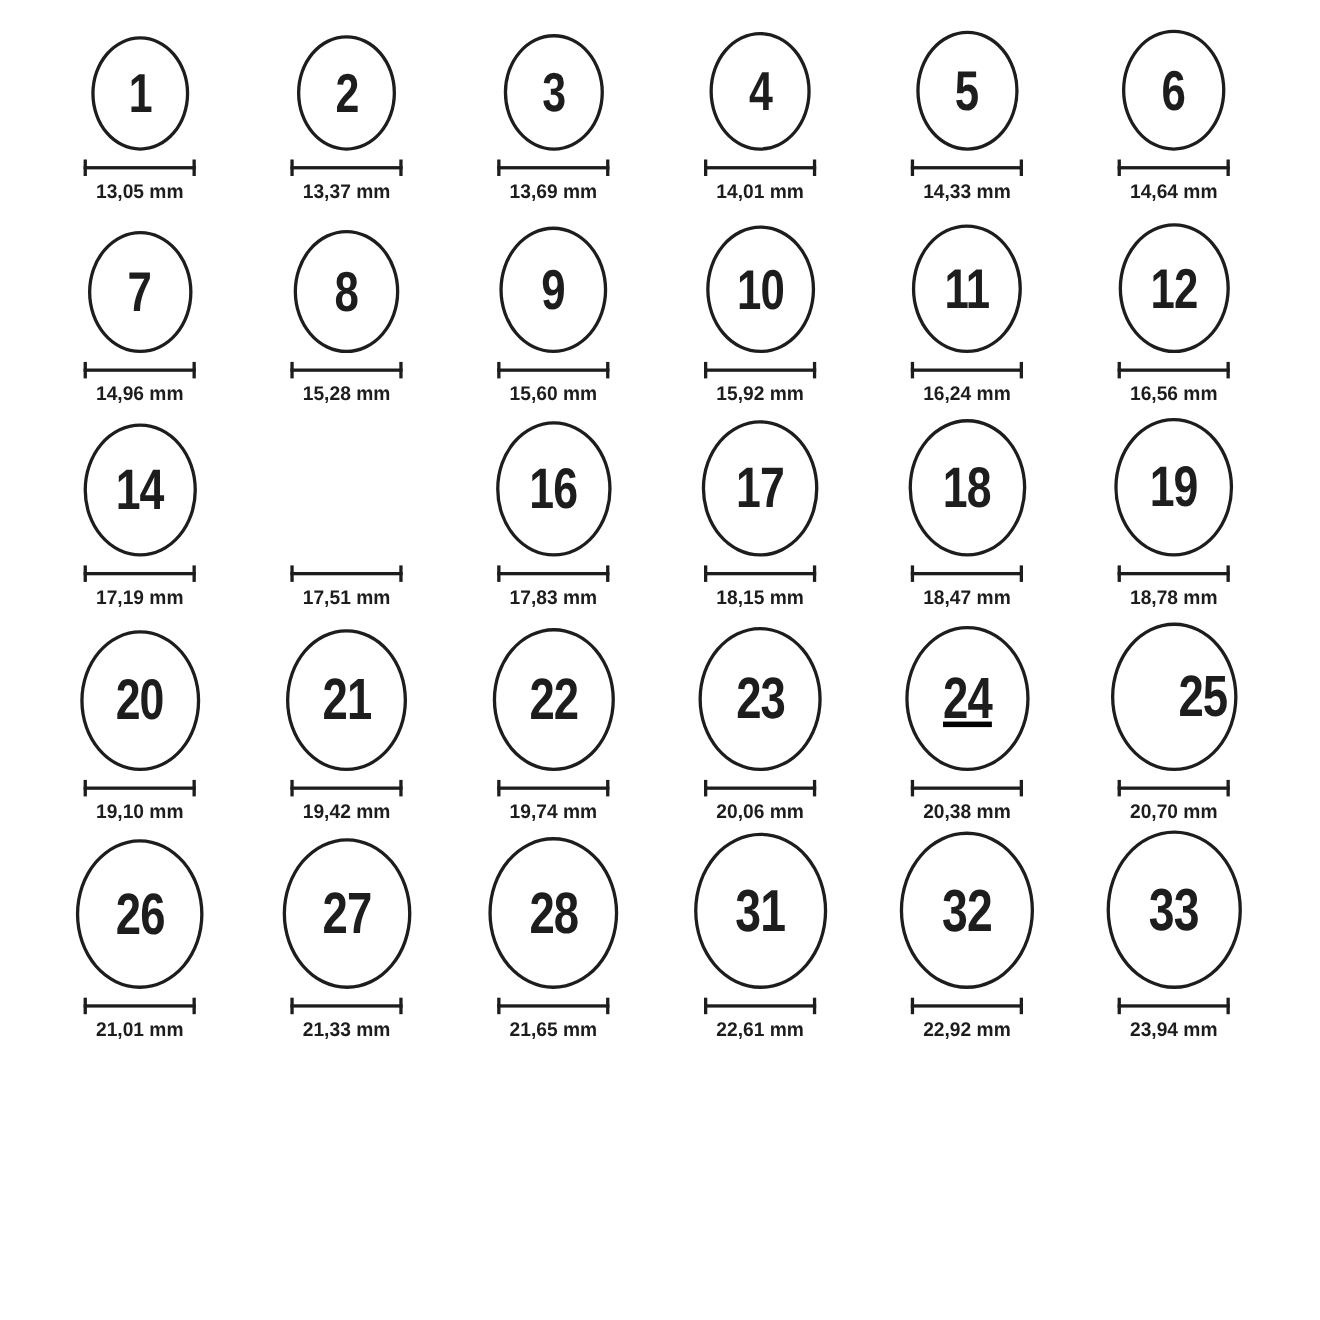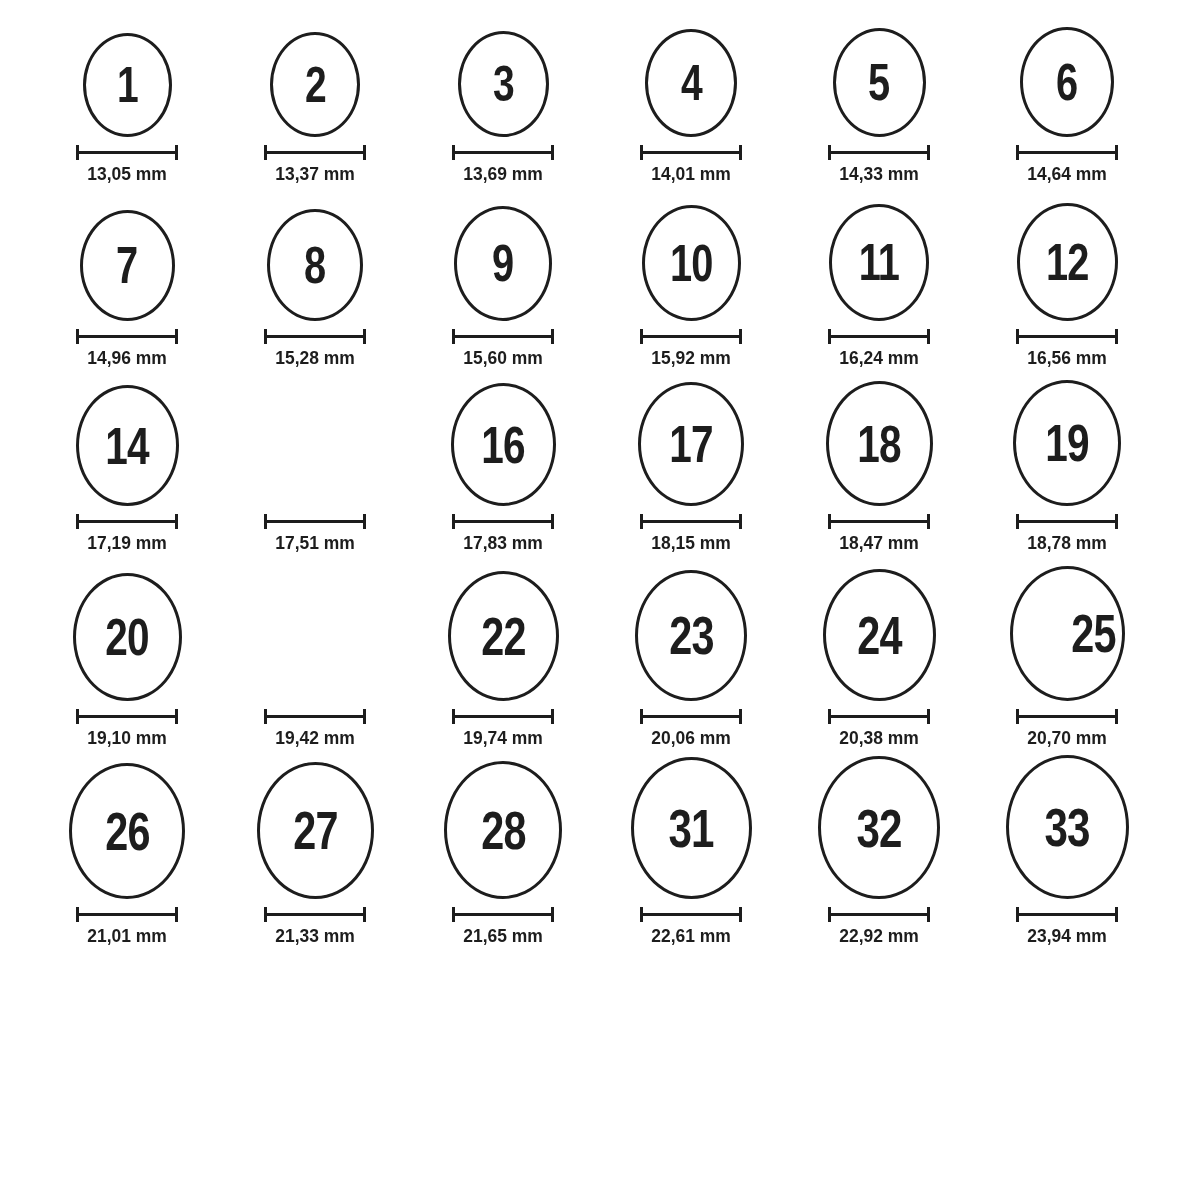--- a/index.html
+++ b/index.html
@@ -297,20 +297,23 @@
     </div>
     <div class="measure">
       <span class="tick left"></span>
       <span class="bar"></span>
       <span class="tick right"></span>
     </div>
     <div class="label">19,10 mm</div>
   </div>
 
   <div class="cell">
+    <div class="circle" style="width: 110px; height: 129px;">
+      <span class="num" style="font-size: 53px;">21</span>
+    </div>
     <div class="measure">
       <span class="tick left"></span>
       <span class="bar"></span>
       <span class="tick right"></span>
     </div>
     <div class="label">19,42 mm</div>
   </div>
 
   <div class="cell">
     <div class="circle" style="width: 111px; height: 130px;">
@@ -330,21 +333,21 @@
     </div>
     <div class="measure">
       <span class="tick left"></span>
       <span class="bar"></span>
       <span class="tick right"></span>
     </div>
     <div class="label">20,06 mm</div>
   </div>
 
   <div class="cell">
-    <div class="circle" style="width: 113px; height: 132px;">
+    <div class="circle" style="width: 113px; height: 132px; text-decoration: underline;">
       <span class="num" style="font-size: 53px;">24</span>
     </div>
     <div class="measure">
       <span class="tick left"></span>
       <span class="bar"></span>
       <span class="tick right"></span>
     </div>
     <div class="label">20,38 mm</div>
   </div>
 

